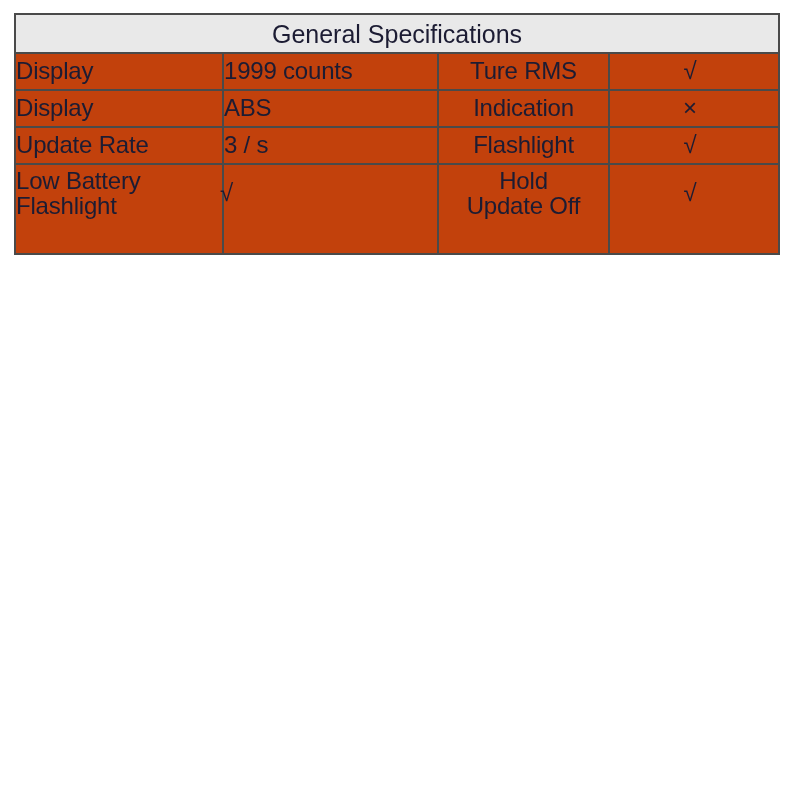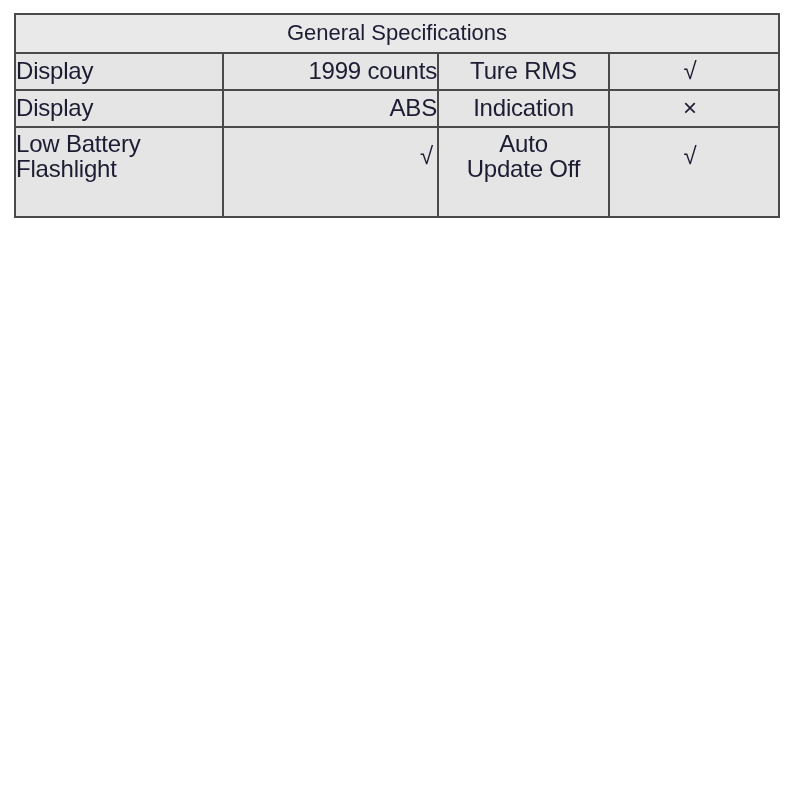--- a/index.html
+++ b/index.html
@@ -30,47 +30,47 @@
   }
 
   table.spec-table td {
     border: 2px solid #4a4a4a;
     padding: 0;
     font-size: 24px;
     line-height: 1.04;
     color: #1c1c33;
     font-weight: 400;
     letter-spacing: -0.2px;
-    background: #e5e5e5;
+    background: #c2410c;
     vertical-align: middle;
   }
 
   
   col.c1 { width: 208px; }
   col.c2 { width: 215px; }
   col.c3 { width: 171px; }
   col.c4 { width: 170px; }
 
   tr.header-row td {
     background: #e9e9e9;
     text-align: center;
     height: 37px;
-    font-size: 22px;
+    font-size: 25px;
     letter-spacing: 0px;
   }
 
   tr.data-row td { height: 35px; }
   tr.tall-row td { height: 72px; vertical-align: top; margin-top: 24px; }
 
   td.label-cell {
     text-align: left;
     padding-left: 9px;
   }
   td.value-cell {
-    text-align: right;
+    text-align: left;
   }
   td.feature-cell {
     text-align: center;
     padding-left: 8px;
   }
   td.mark-cell {
     text-align: center;
     font-size: 23px;
   }
 
@@ -120,31 +120,39 @@
 
       <tr class="data-row">
         <td class="label-cell">Display</td>
         <td class="value-cell">ABS</td>
         <td class="feature-cell">Indication</td>
         <td class="mark-cell">
           <span class="mark-glyph">×</span>
         </td>
       </tr>
 
+      <tr class="data-row">
+        <td class="label-cell">Update Rate</td>
+        <td class="value-cell">3 / s</td>
+        <td class="feature-cell">Flashlight</td>
+        <td class="mark-cell">
+          <span class="mark-glyph">√</span>
+        </td>
+      </tr>
 
       <tr class="tall-row">
         <td class="label-cell">
           <span>Low Battery</span>
           <span class="line2">Flashlight</span>
         </td>
         <td class="value-cell">
           <span class="mark-glyph">√</span>
         </td>
         <td class="feature-cell">
-          <span>Auto</span>
+          <span>Hold</span>
           <span class="line2">Update Off</span>
         </td>
         <td class="mark-cell">
           <span class="mark-glyph">√</span>
         </td>
       </tr>
     </tbody>
   </table>
 </div>
 

